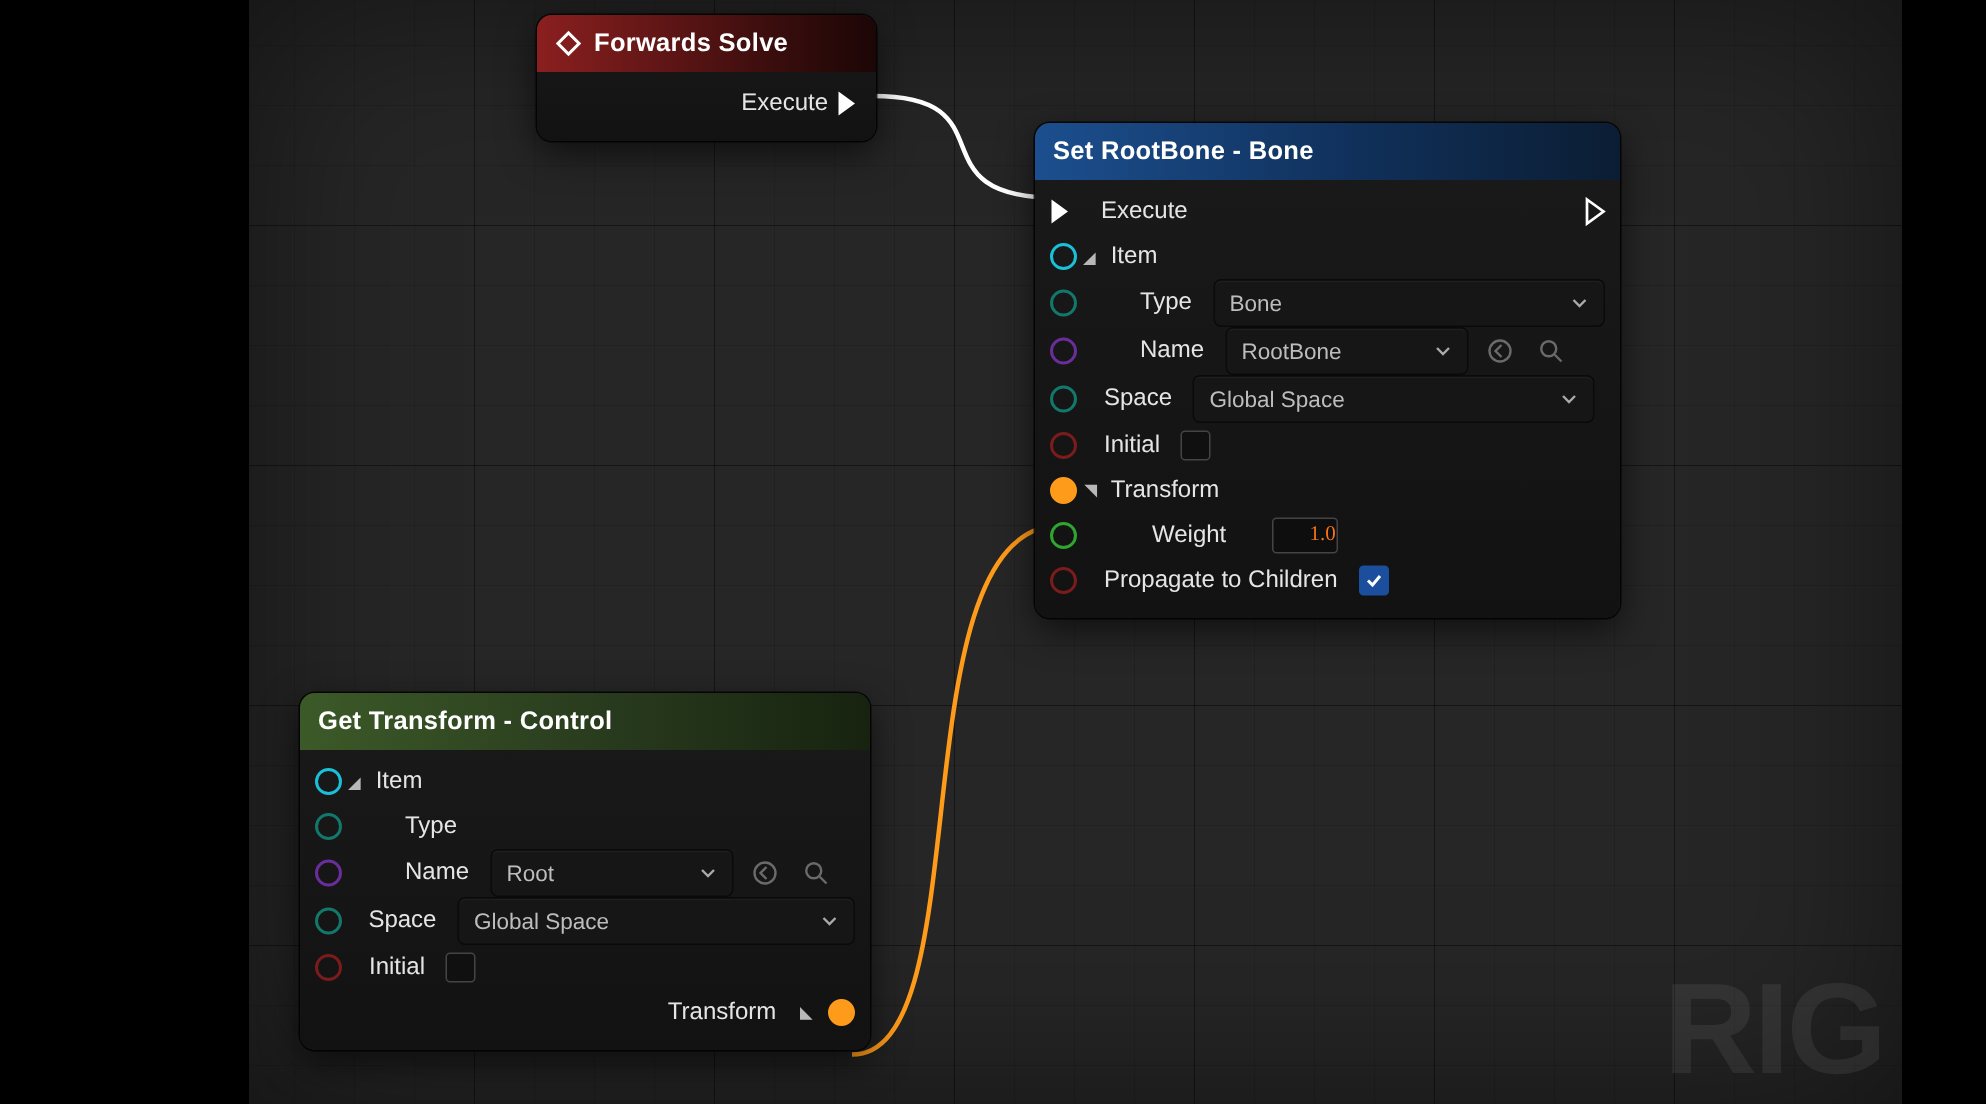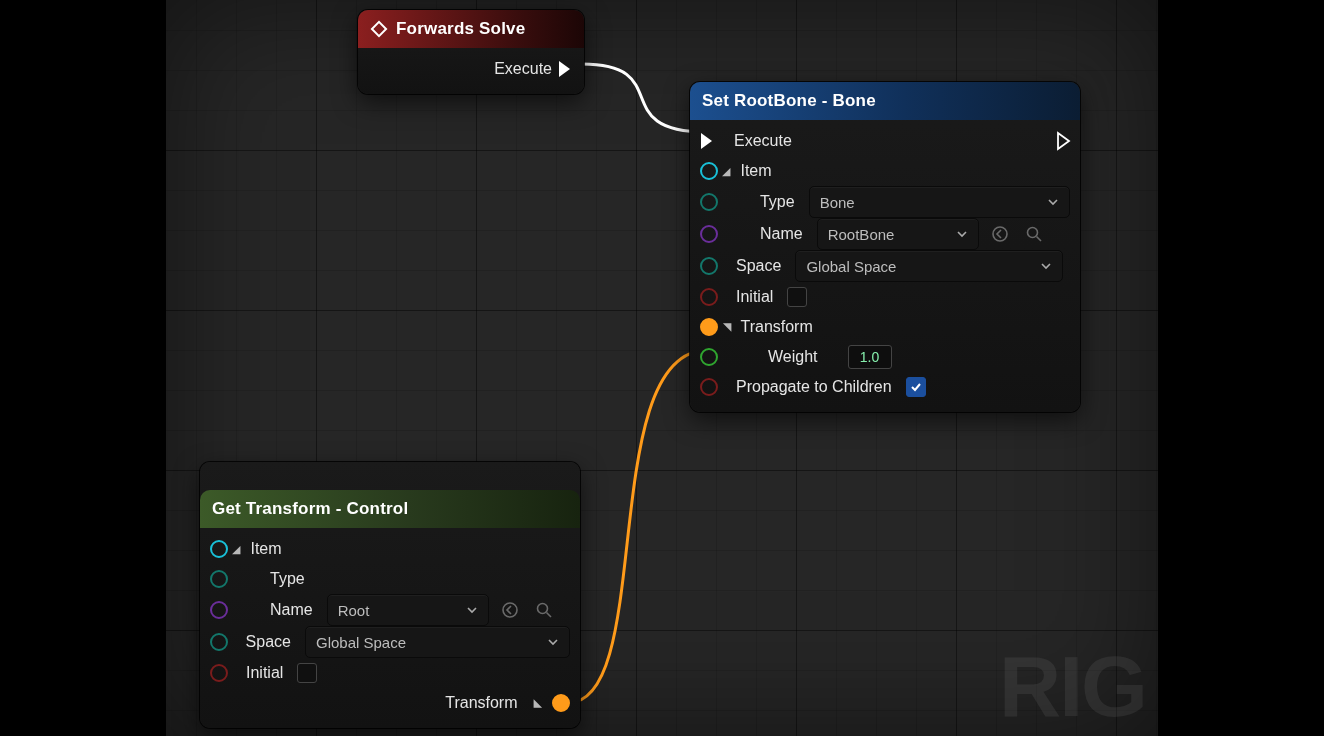--- a/index.html
+++ b/index.html
@@ -1,34 +1,34 @@
 <!DOCTYPE html>
 <html><head>
 <meta charset="utf-8">
 <style>
   html,body{margin:0;padding:0;width:1324px;height:736px;background:#000;font-family:"Segoe UI",Arial,sans-serif;color:#d5d5d5;overflow:hidden;}
-  .canvas{position:absolute;left:166px;top:0;width:992px;height:736px;background:#262626;box-shadow:inset 0 0 120px rgba(0,0,0,0.5);}
+  .canvas{position:absolute;left:166px;top:0;width:1102px;height:736px;background:#262626;box-shadow:inset 0 0 120px rgba(0,0,0,0.5);}
   
   .canvas::before{content:"";position:absolute;inset:0;
     background-image:
       linear-gradient(to right, rgba(0,0,0,0.35) 1px, transparent 1px),
       linear-gradient(to bottom, rgba(0,0,0,0.35) 1px, transparent 1px),
       linear-gradient(to right, rgba(0,0,0,0.12) 1px, transparent 1px),
       linear-gradient(to bottom, rgba(0,0,0,0.12) 1px, transparent 1px);
     background-size:160px 160px,160px 160px,40px 40px,40px 40px;
     background-position:-10px -10px;
   }
   .watermark{position:absolute;right:12px;bottom:0px;font-size:86px;font-weight:800;letter-spacing:-2px;color:rgba(255,255,255,0.07);pointer-events:none;}
   svg.wires{position:absolute;inset:0;width:100%;height:100%;pointer-events:none;}
 
   .node{position:absolute;border-radius:10px;background:linear-gradient(180deg,#1a1a1a,#121212);box-shadow:0 8px 24px rgba(0,0,0,0.6),0 0 0 1px rgba(0,0,0,0.8);font-size:15px;}
   .node .header{height:38px;display:flex;align-items:center;padding:0 12px;border-radius:10px 10px 0 0;font-weight:700;font-size:17px;color:#fff;letter-spacing:.2px;}
   .hdr-red{background:linear-gradient(90deg,#8b1f1f,#3a0d0d 70%,#1c0606);}
   .hdr-blue{background:linear-gradient(90deg,#1c4f8f,#10305a 55%,#0b1d33);}
-  .hdr-green{background:linear-gradient(90deg,#3c5a28,#283a1d 55%,#17230f);margin-top:28px;}
+  .hdr-green{background:linear-gradient(90deg,#3c5a28,#283a1d 55%,#17230f);}
   .header svg{margin-right:8px;}
 
   .body{padding:6px 10px 10px 10px;}
   .row{display:flex;align-items:center;min-height:30px;position:relative;font-size:16px;color:#e5e5e5;}
   .row.right{justify-content:flex-end;}
   .pin{width:14px;height:14px;border-radius:50%;border:2px solid;display:inline-block;flex:0 0 14px;}
   .pin.filled{background:currentColor;}
   .exec-shape{display:inline-flex;align-items:center;}
   .exec-shape svg{display:block;}
   .pin-cyan{color:#19c0d8;}
@@ -41,21 +41,21 @@
   .lbl{margin:0 6px;}
   .tri{font-size:11px;color:#b8b8b8;margin:0 4px;}
   .indent{width:20px;display:inline-block;}
 
   .dropdown{display:inline-flex;align-items:center;justify-content:space-between;background:#161616;border:1px solid #0a0a0a;border-radius:5px;height:30px;padding:0 10px;color:#bdbdbd;font-size:15px;box-shadow:inset 0 1px 0 rgba(255,255,255,0.04);}
   .dropdown .chev{margin-left:10px;}
   .iconbtn{width:26px;height:26px;display:inline-flex;align-items:center;justify-content:center;color:#6a6a6a;}
   .checkbox{width:18px;height:18px;border:1px solid #444;border-radius:3px;background:#101010;display:inline-flex;align-items:center;justify-content:center;}
   .checkbox.checked{background:#1b4f9e;border-color:#1b4f9e;}
   .checkbox.checked svg{display:block;}
-  .numbox{width:42px;height:22px;border:1px solid #444;border-radius:3px;background:#0e0e0e;display:inline-flex;align-items:center;justify-content:center;font-size:14px;color:#86efac;}
+  .numbox{width:42px;height:22px;border:1px solid #444;border-radius:3px;background:#0e0e0e;display:inline-flex;align-items:center;justify-content:flex-end;font-size:14px;color:#f97316;font-family:Liberation Serif, serif;}
 
   .execute-out{position:absolute;right:-2px;display:flex;align-items:center;}
 </style>
 </head>
 <body>
 
 <div class="canvas">
 
   <svg class="wires">
     <path d="M 416 64 C 510 64, 440 132, 540 132" stroke="#ffffff" stroke-width="3" fill="none"></path>

